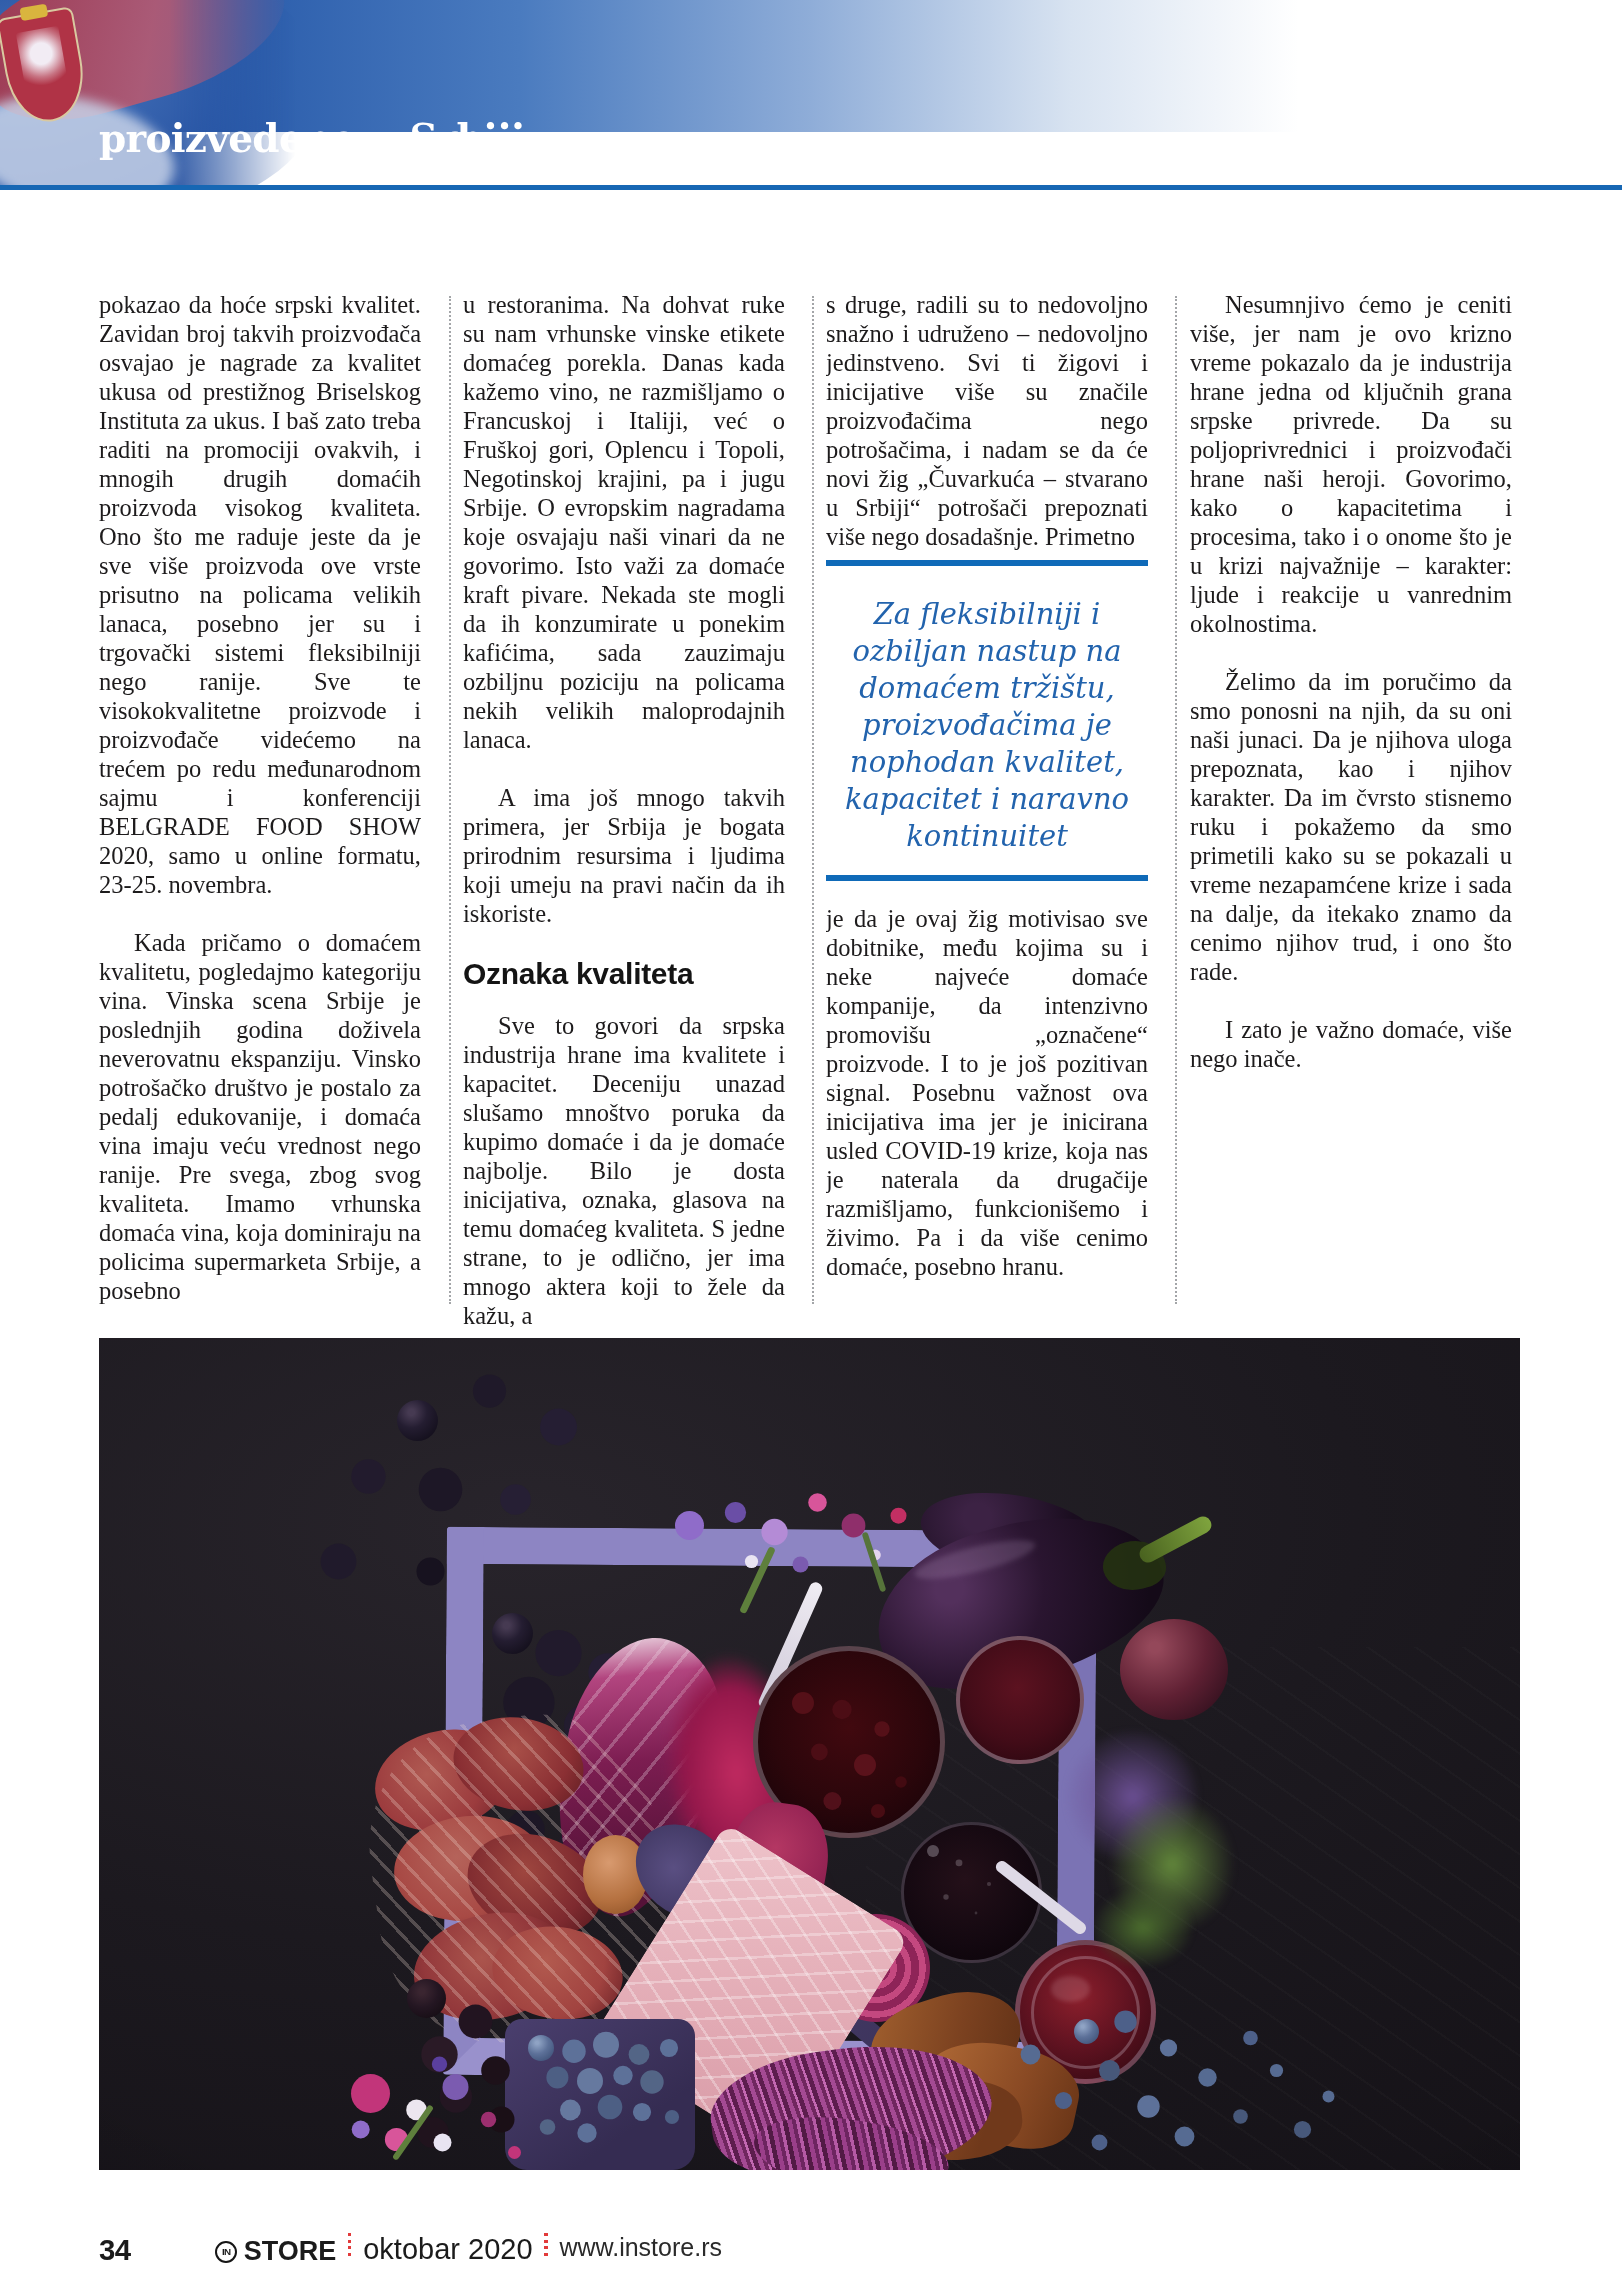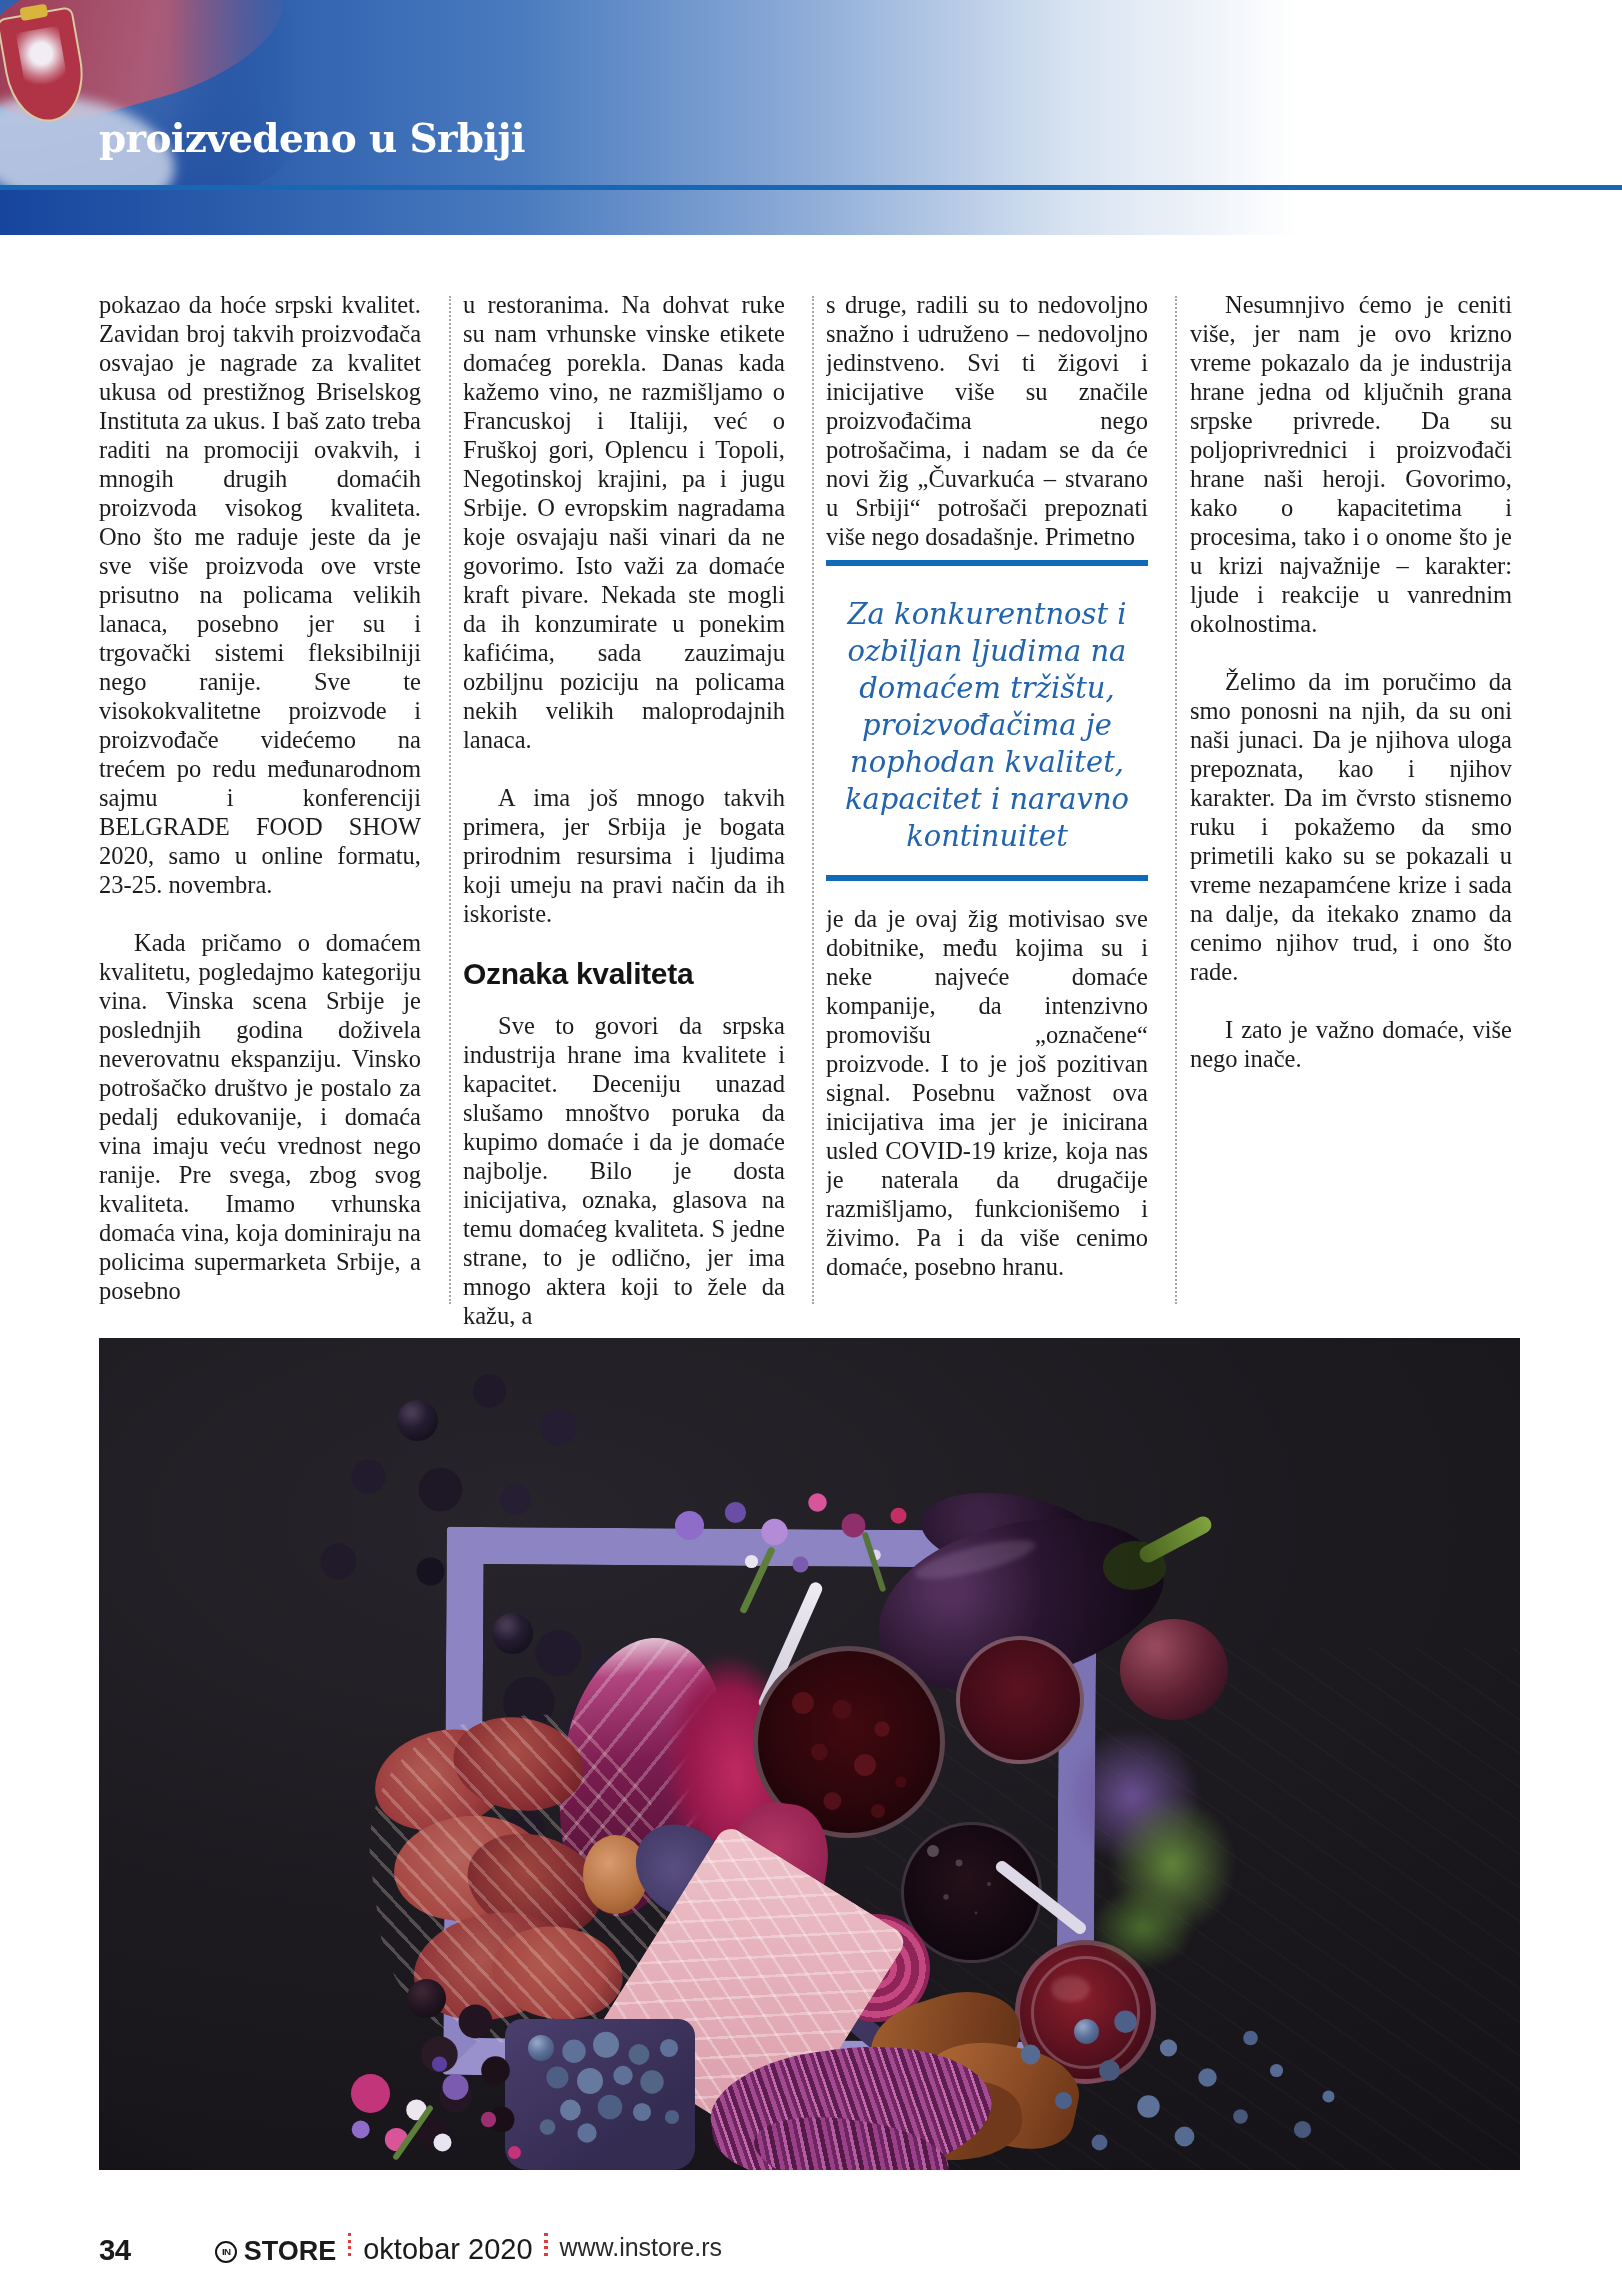--- a/index.html
+++ b/index.html
@@ -5,21 +5,21 @@
   :root{
     --banner-blue:#1b4aa0; --banner-rule-blue:#1767b4; --quote-blue:#2263ad;
     --quote-rule-blue:#0f6ab8; --text-color:#1d1b1c; --footer-red:#e23b3b;
     --frame-purple:#8d85c3;
   }
   *{box-sizing:border-box}
   body{margin:0;width:1623px;height:2295px;position:relative;background:#fff;overflow:hidden;
        font-family:"Liberation Serif",serif;color:var(--text-color)}
 
   
-  .banner{position:absolute;left:0;top:0;width:1623px;height:235px;
+  .banner{position:absolute;left:0;top:0;width:1623px;height:132px;
     background:linear-gradient(to right,#17459e 0%,#2a5cab 14%,#4a7bbf 32%,#8fadd8 50%,#d8e3f1 66%,#ffffff 80%);}
   .banner-rule{position:absolute;left:0;top:185px;width:1623px;height:5.2px;background:var(--banner-rule-blue)}
   .page-title{position:absolute;left:99px;top:115px;margin:0;
     font:bold 39px/46px "DejaVu Serif",serif;letter-spacing:-0.7px;color:#fff}
   .flag{position:absolute;left:0;top:0;width:308px;height:185px;overflow:hidden;
     -webkit-mask-image:linear-gradient(to right,#000 55%,transparent 96%);
     mask-image:linear-gradient(to right,#000 55%,transparent 96%)}
   .flag>div{position:absolute}
   .f-blue{left:-46px;top:-33px;width:366px;height:249px;transform:rotate(-9deg);border-radius:32% 52% 42% 50%;
     background:radial-gradient(120% 100% at 22% 42%,#4a77bd 0%,#2c58a6 45%,#1d4697 82%)}
@@ -100,21 +100,21 @@
   <p class="indent">A ima još mnogo takvih primera, jer Srbija je bogata prirodnim resursima i ljudima koji umeju na pravi način da ih iskoriste.</p>
   <h3 class="kicker">Oznaka kvaliteta</h3>
   <p class="indent" style="margin-top:0">Sve to govori da srpska industrija hrane ima kvalitete i kapacitet. Deceniju unazad slušamo mnoštvo poruka da kupimo domaće i da je domaće najbolje. Bilo je dosta inicijativa, oznaka, glasova na temu domaćeg kvaliteta. S jedne strane, to je odlično, jer ima mnogo aktera koji to žele da kažu, a</p>
 </section>
 
 <div class="colsep" style="left:812px"></div>
 
 <section class="col" style="left:826px">
   <p>s druge, radili su to nedovoljno snažno i udruženo – nedovoljno jedinstveno. Svi ti žigovi i inicijative više su značile proizvođačima nego potrošačima, i nadam se da će novi žig „Čuvarkuća – stvarano u Srbiji“ potrošači prepoznati više nego dosadašnje. Primetno</p>
   <figure class="pullquote">
-    <blockquote>Za konkurentnost i ozbiljan ljudima na domaćem tržištu, proizvođačima je nophodan kvalitet, kapacitet i naravno kontinuitet</blockquote>
+    <blockquote>Za fleksibilniji i ozbiljan nastup na domaćem tržištu, proizvođačima je nophodan kvalitet, kapacitet i naravno kontinuitet</blockquote>
   </figure>
   <p>je da je ovaj žig motivisao sve dobitnike, među kojima su i neke najveće domaće kompanije, da intenzivno promovišu „označene“ proizvode. I to je još pozitivan signal. Posebnu važnost ova inicijativa ima jer je inicirana usled COVID-19 krize, koja nas je naterala da drugačije razmišljamo, funkcionišemo i živimo. Pa i da više cenimo domaće, posebno hranu.</p>
 </section>
 
 <div class="colsep" style="left:1175px"></div>
 
 <section class="col" style="left:1190px">
   <p class="indent">Nesumnjivo ćemo je ceniti više, jer nam je ovo krizno vreme pokazalo da je industrija hrane jedna od ključnih grana srpske privrede. Da su poljoprivrednici i proizvođači hrane naši heroji. Govorimo, kako o kapacitetima i procesima, tako i o onome što je u krizi najvažnije – karakter: ljude i reakcije u vanrednim okolnostima.</p>
   <p class="indent">Želimo da im poručimo da smo ponosni na njih, da su oni naši junaci. Da je njihova uloga prepoznata, kao i njihov karakter. Da im čvrsto stisnemo ruku i pokažemo da smo primetili kako su se pokazali u vreme nezapamćene krize i sada na dalje, da itekako znamo da cenimo njihov trud, i ono što rade.</p>
   <p class="indent">I zato je važno domaće, više nego inače.</p>

